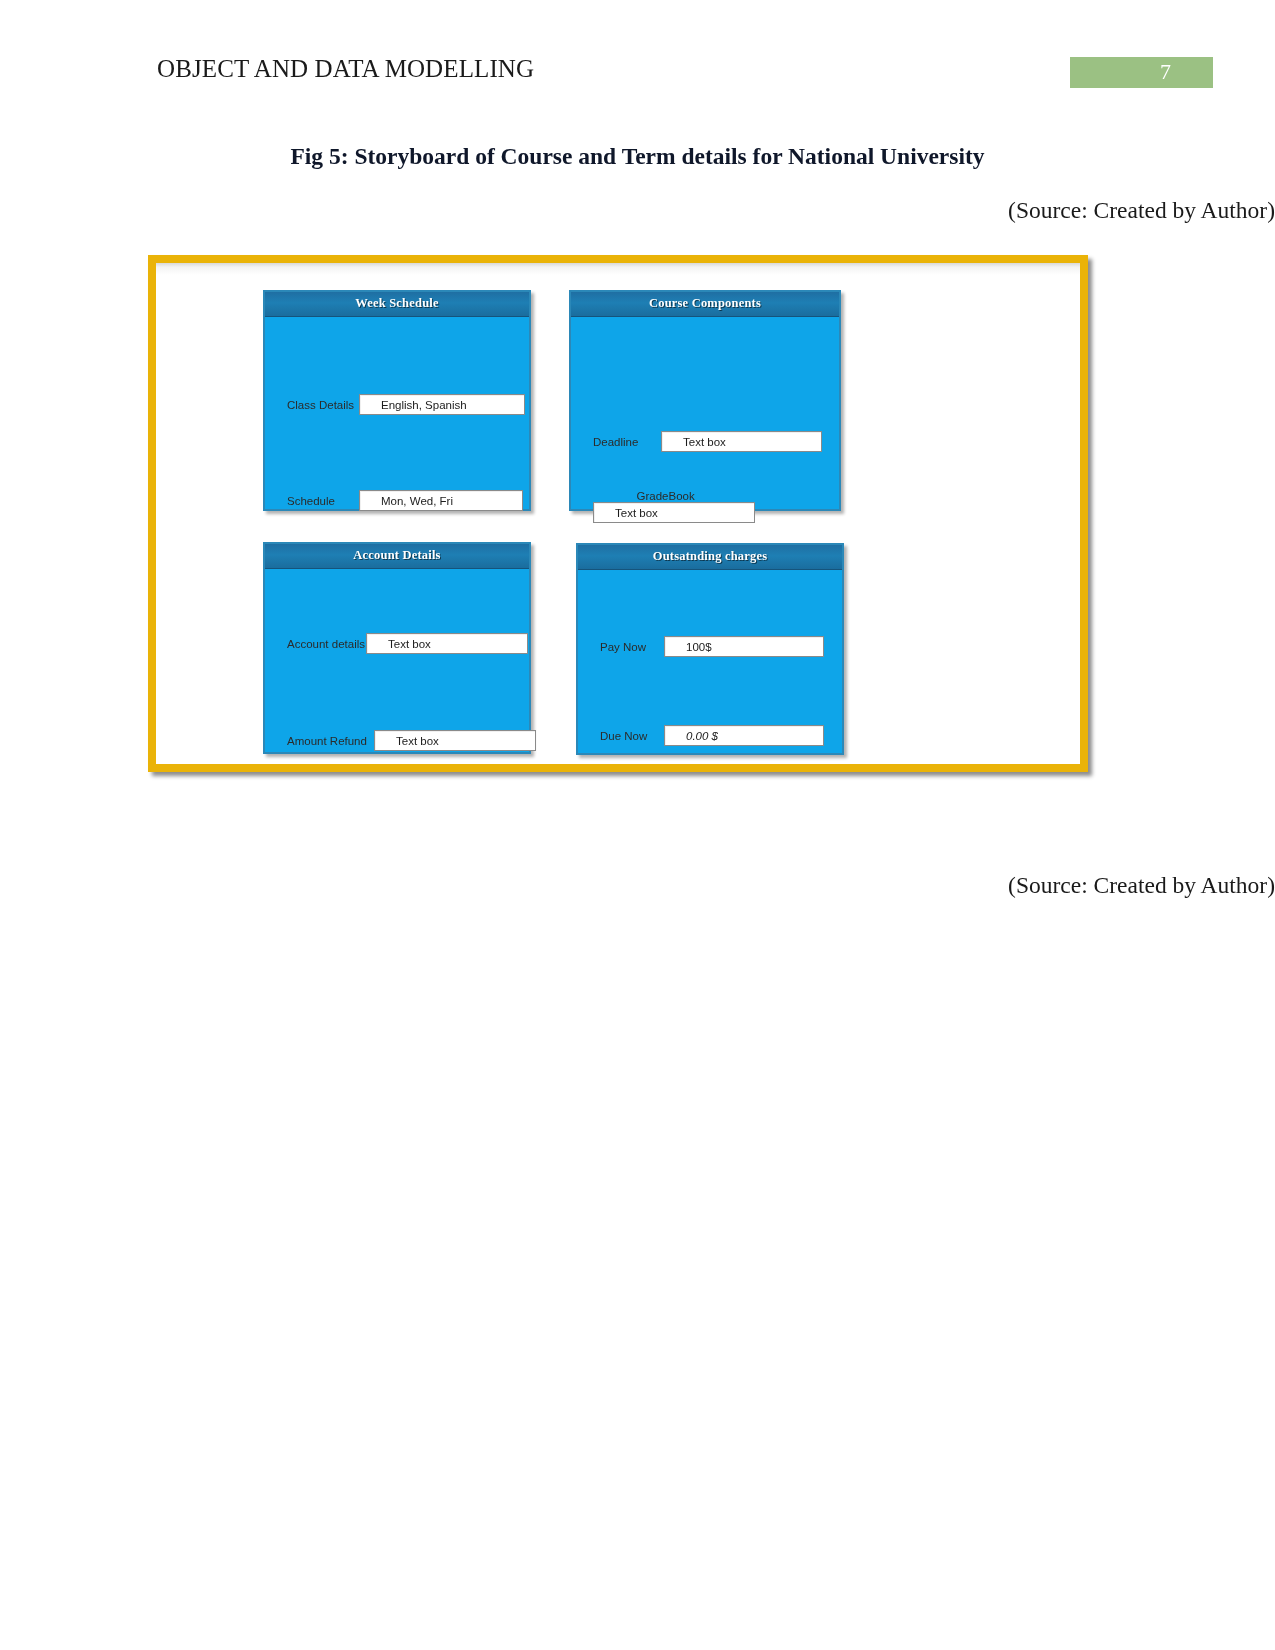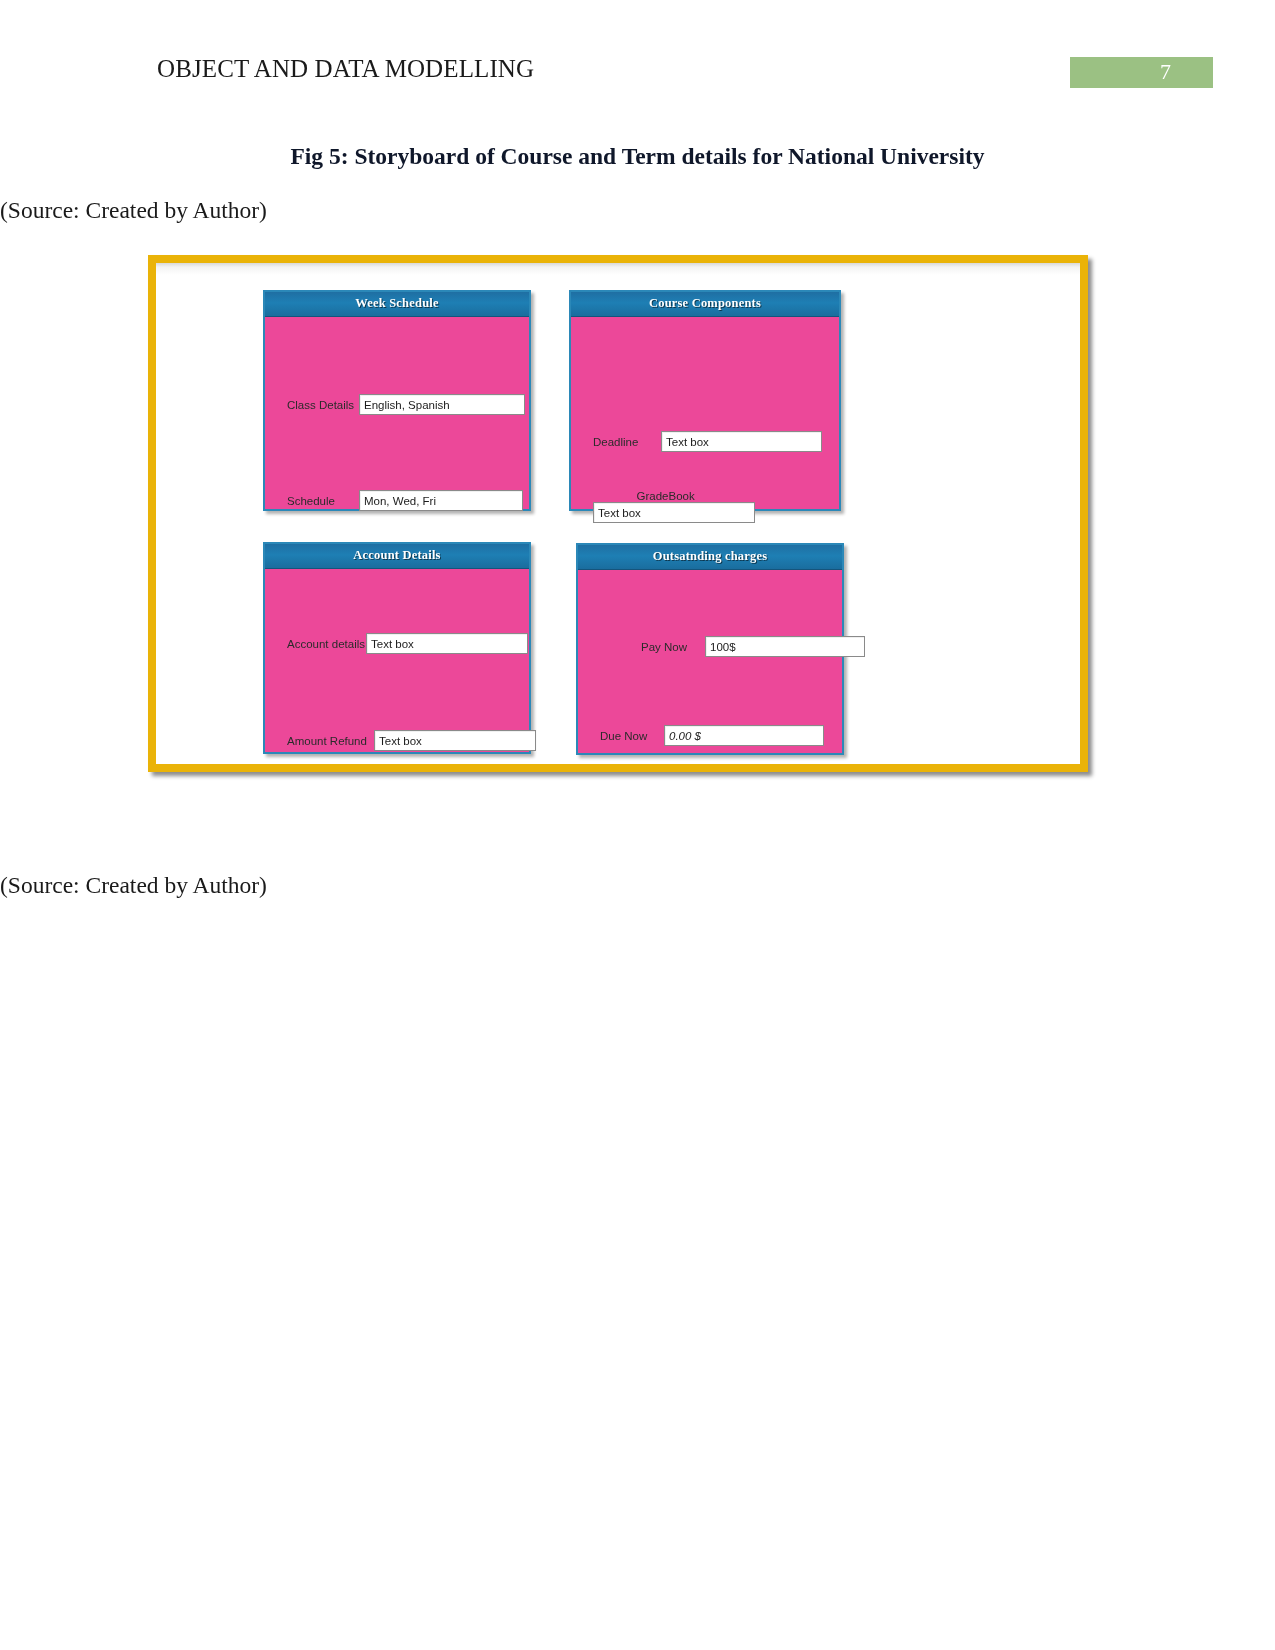--- a/index.html
+++ b/index.html
@@ -57,21 +57,21 @@
     width: 1275px;
     text-align: center;
     font-family: "Liberation Serif", serif;
     font-weight: bold;
     font-size: 23.5px;
     color: #0f172a;
   }
   .caption-source {
     position: absolute;
     width: 1275px;
-    text-align: left;
+    text-align: right;
     font-family: "Liberation Serif", serif;
     font-size: 23.5px;
     color: #1a1a1a;
   }
   #caption-fig5      { top: 143px; }
   #caption-fig5-src  { top: 197px; }
   #caption-fig6      { top: 817px; }
   #caption-fig6-src  { top: 872px; }
 
   
@@ -119,41 +119,41 @@
     color: #ffffff;
     text-shadow: 1px 1px 0 rgba(0,0,0,0.55);
     letter-spacing: 0.2px;
   }
   .panel-body {
     position: absolute;
     left: 0;
     top: 25px;
     width: 100%;
     bottom: 0;
-    background: #ec4899;
+    background: #0ea5e9;
   }
 
   .field-row {
     position: absolute;
     display: flex;
     align-items: center;
   }
   .field-label {
     font-family: "Liberation Sans", sans-serif;
     font-size: 11.5px;
     color: #2b2b2b;
     white-space: nowrap;
   }
   .field-input {
     background: #ffffff;
     border: 1px solid #8a8a8a;
     height: 21px;
     display: flex;
     align-items: center;
-    padding-left: 4px;
+    padding-left: 21px;
     font-family: "Liberation Sans", sans-serif;
     font-size: 11.5px;
     color: #1c1c1c;
     box-shadow: inset 1px 1px 0 rgba(0,0,0,0.06);
   }
 
   
   #panel-week-schedule     { left: 107px; top:  27px; width: 268px; height: 221px; }
   #panel-course-components { left: 413px; top:  27px; width: 272px; height: 221px; }
   #panel-account-details   { left: 107px; top: 279px; width: 268px; height: 212px; }
@@ -177,21 +177,21 @@
 
   
   #panel-account-details .row-0 { left: 22px; top: 64px; }
   #panel-account-details .row-0 .field-label { width: 79px; }
   #panel-account-details .row-0 .field-input { width: 162px; }
   #panel-account-details .row-1 { left: 22px; top: 161px; gap: 8px; }
   #panel-account-details .row-1 .field-label { width: 79px; }
   #panel-account-details .row-1 .field-input { width: 162px; }
 
   
-  #panel-outstanding .row-0 { left: 22px; top: 66px; margin-left: 41px; }
+  #panel-outstanding .row-0 { left: 22px; top: 66px; }
   #panel-outstanding .row-0 .field-label { width: 64px; }
   #panel-outstanding .row-0 .field-input { width: 160px; }
   #panel-outstanding .row-1 { left: 22px; top: 155px; }
   #panel-outstanding .row-1 .field-label { width: 64px; }
   #panel-outstanding .row-1 .field-input { width: 160px; font-style: italic; }
 </style>
 </head>
 <body>
 
 <div class="page">

